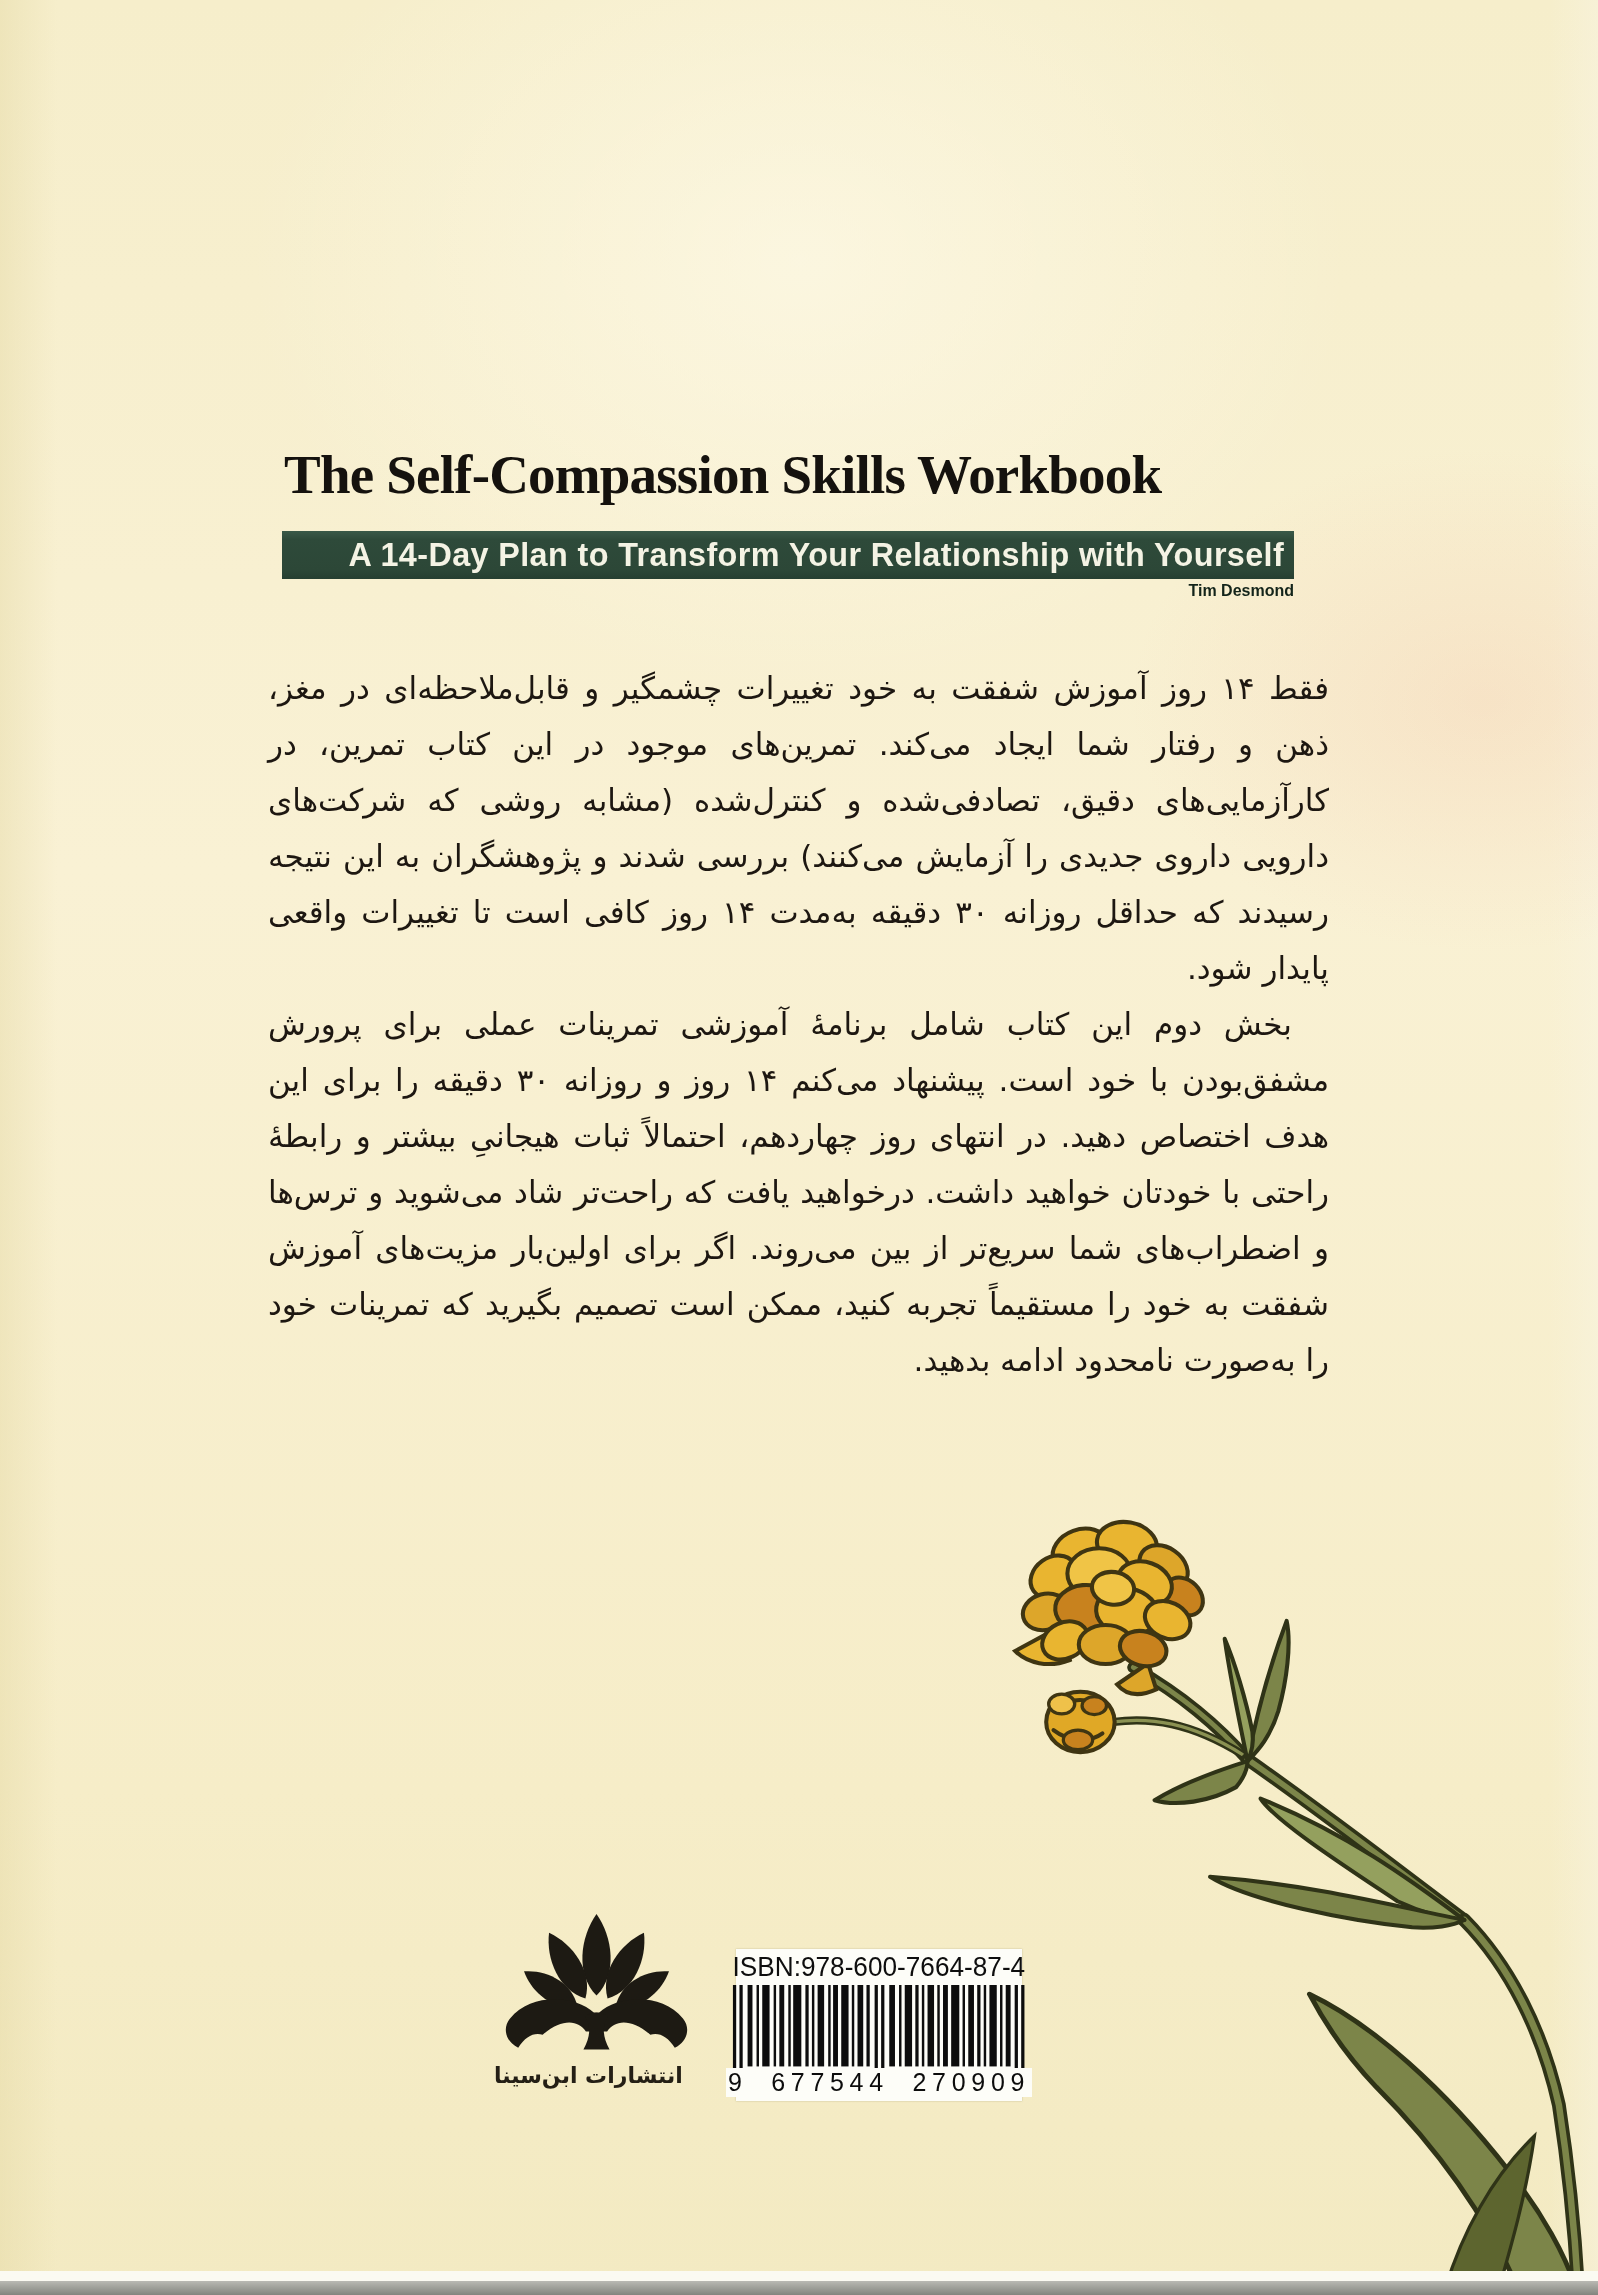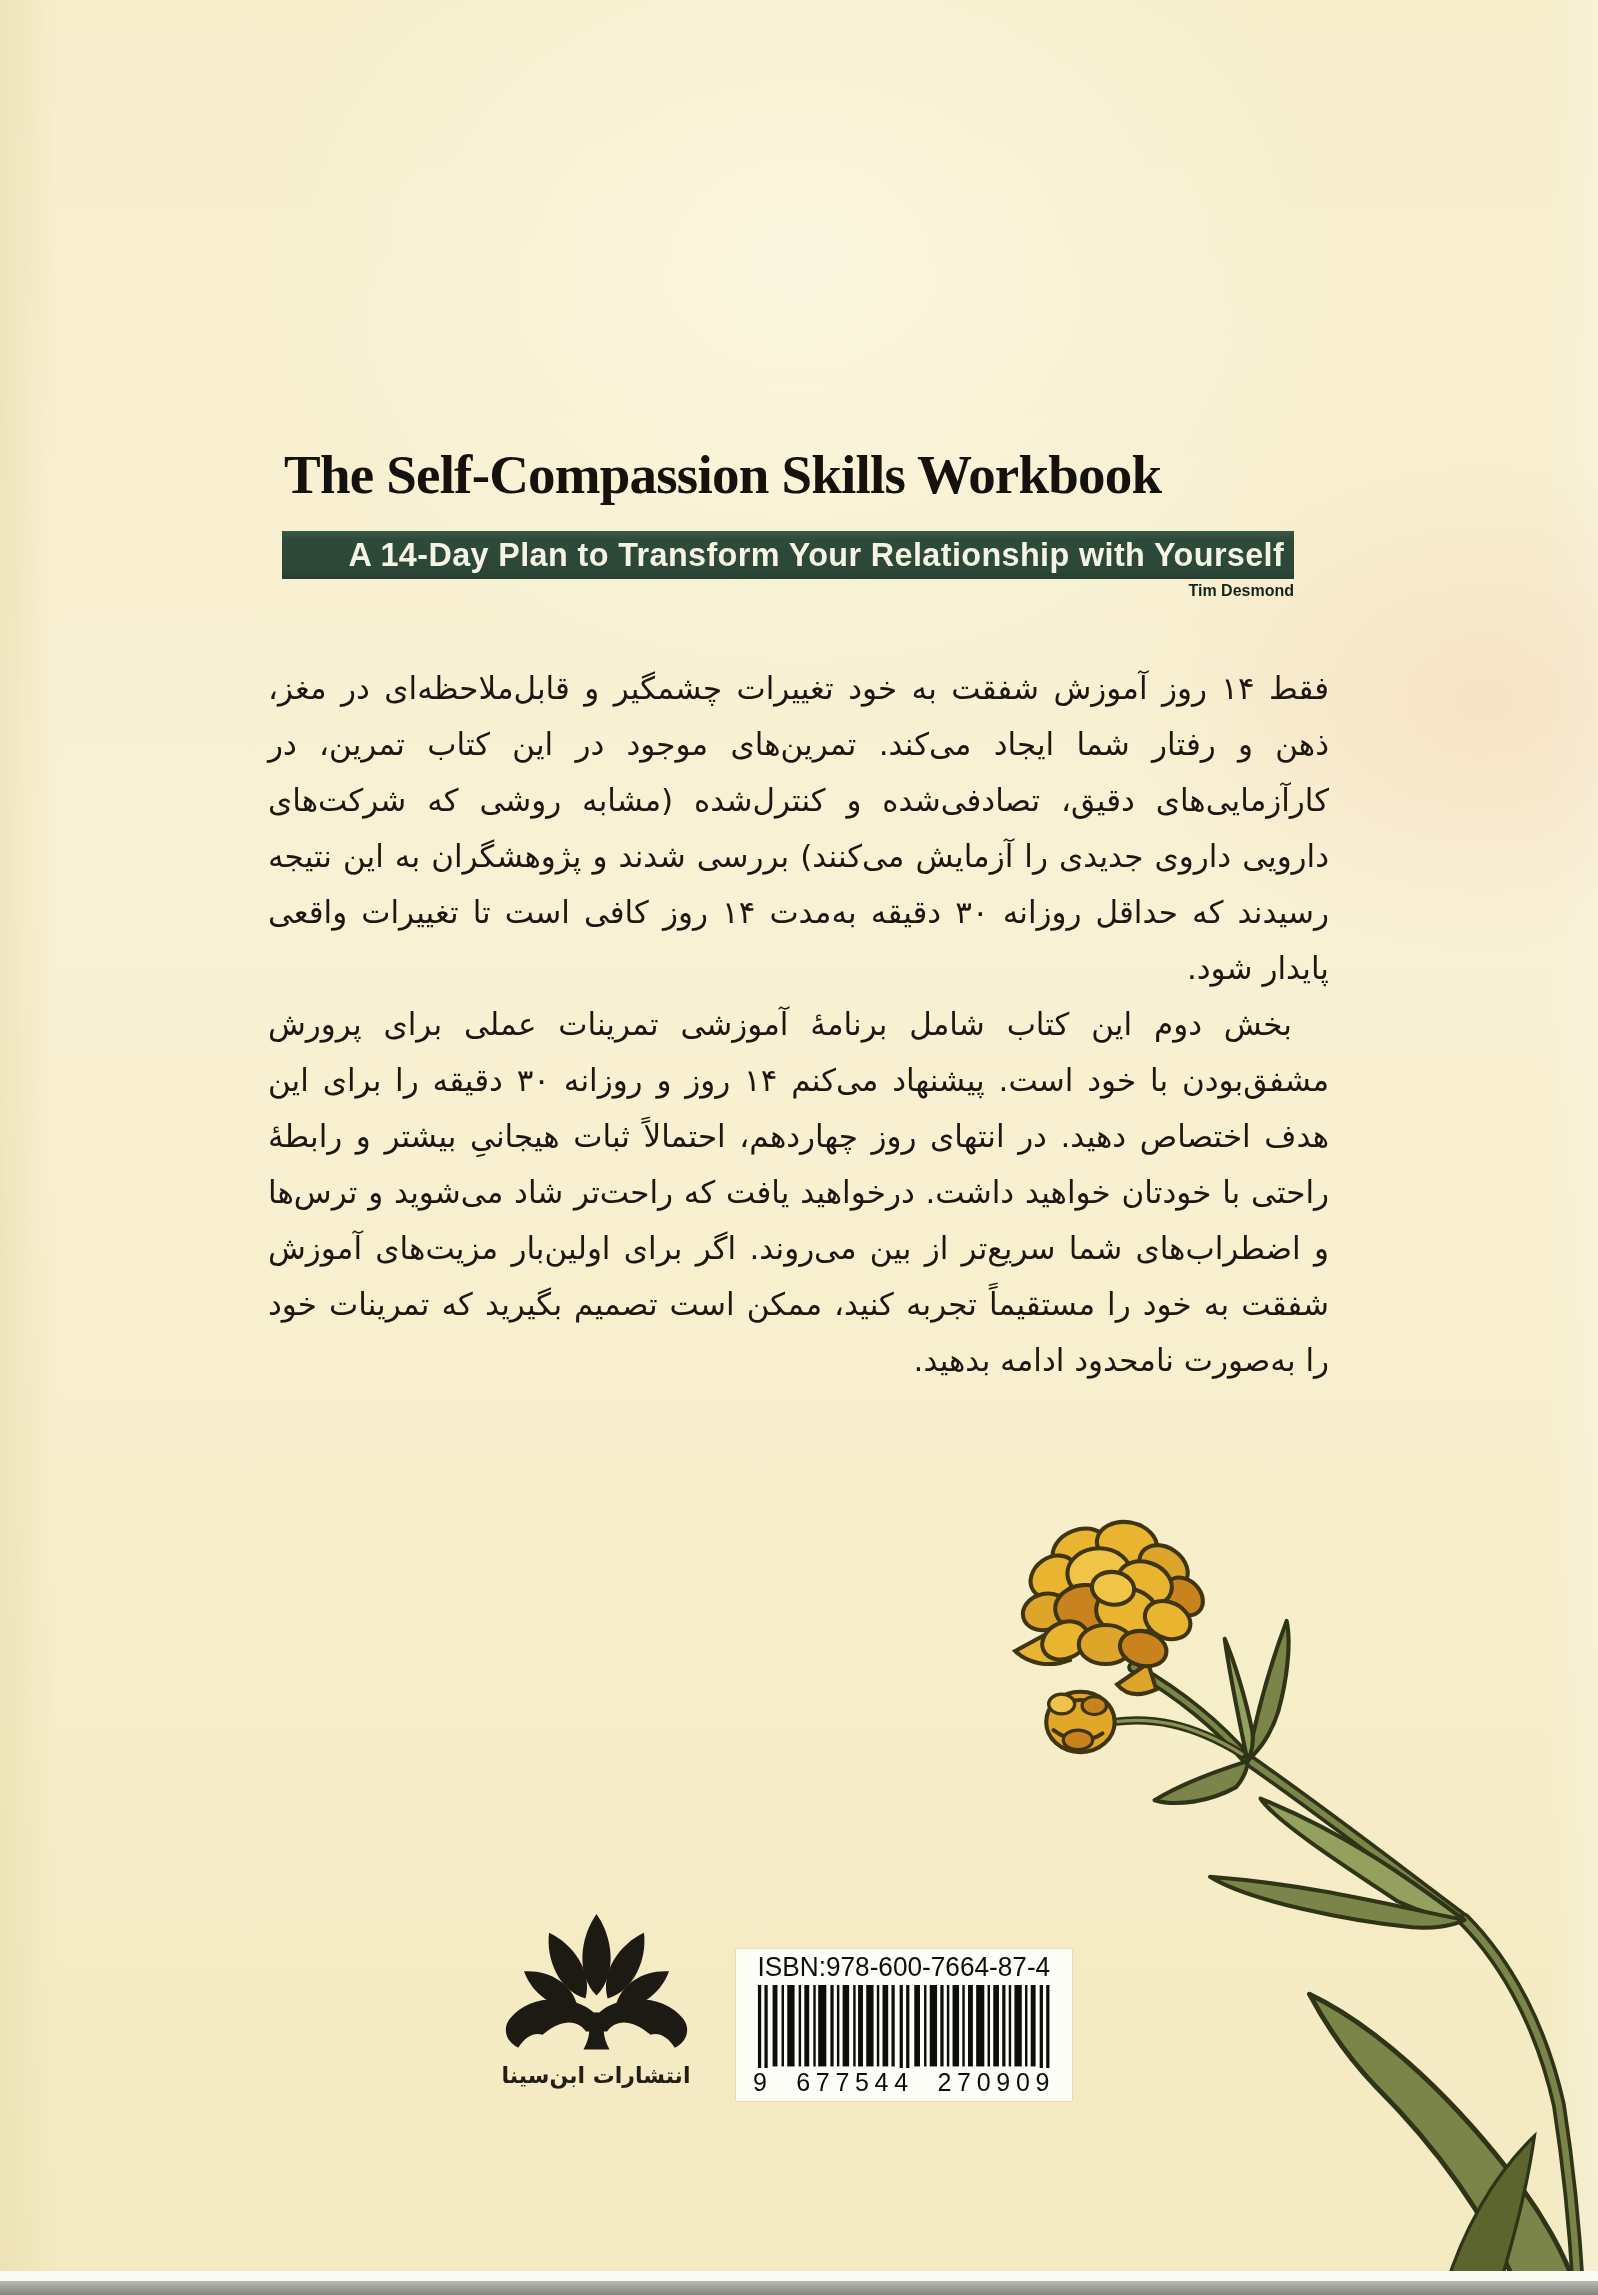--- a/index.html
+++ b/index.html
@@ -34,29 +34,29 @@
   }
   
   .body-text{
     position:absolute; right:270px; top:660px; width:1061px;
     direction:rtl; text-align:justify;
     font-size:31px; line-height:56px; color:#1d1711;
   }
   .body-text p{margin:0; padding:0;}
   .body-text p.indent{text-indent:37px;}
   
-  .logo{position:absolute; left:494px; top:1896px; width:204px; text-align:center;}
+  .logo{position:absolute; left:494px; top:1896px; width:204px; text-align:left;}
   .logo svg{display:block; margin:0 auto;}
   .logo .pub-name{
     margin-top:6.5px; font-weight:bold; font-size:22px; color:#241f15;
     letter-spacing:0.8px; direction:rtl;
   }
   
   .isbn-box{
-    position:absolute; left:736px; top:1949px; width:336px; height:152px;
+    position:absolute; left:736px; top:1949px; width:286px; height:152px;
     background:#fdfdf8; box-shadow:0 0 1.6px rgba(120,110,70,.4);
     display:flex; flex-direction:column; align-items:center;
   }
   .isbn-label{
     font-family:"Liberation Sans",sans-serif; font-size:27px; color:#0e0e0e;
     margin-top:3.3px; letter-spacing:0; transform:scaleX(.97); white-space:nowrap;
   }
   .barcode-wrap{position:relative; width:307px; height:114px; margin-top:1.6px;}
   .barcode-wrap svg{position:absolute; left:0; top:0;}
   .barcode-digits{

